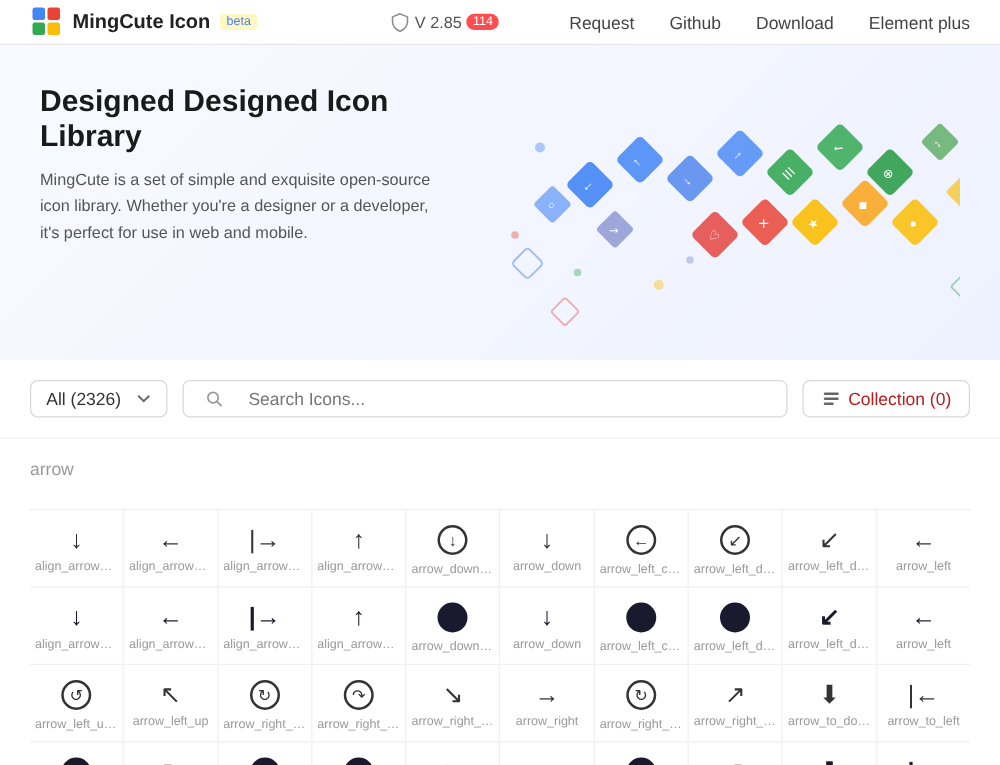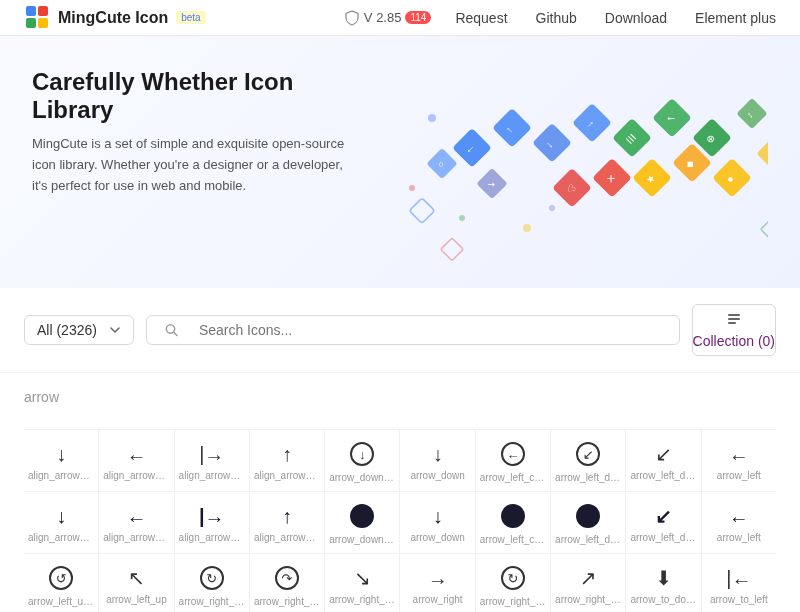--- a/index.html
+++ b/index.html
@@ -9,21 +9,21 @@
     .header {
       display: flex; align-items: center; padding: 0 24px; height: 36px;
       border-bottom: 1px solid #e8e8e8; background: #fff; position: relative; z-index: 10;
     }
     .header-logo { display: flex; align-items: center; gap: 6px; margin-right: auto; }
     .logo-icon { width: 28px; height: 28px; }
     .logo-text { font-size: 16px; font-weight: 600; color: #222; }
     .logo-beta { font-size: 10px; background: #fef9c3; color: #4a7cf7; padding: 1px 5px; border-radius: 3px; margin-left: 2px; }
     .header-version { display: flex; align-items: center; gap: 4px; margin-right: 24px; color: #555; font-size: 13px; }
     .version-badge { background: #ff4d4f; color: #fff; font-size: 10px; padding: 1px 5px; border-radius: 10px; }
-    .header-nav { display: flex; align-items: center; gap: 28px; }
+    .header-nav { display: flex; align-items: center; gap: 28px; margin-left: 32px; }
     .header-nav a { color: #444; text-decoration: none; font-size: 14px; }
 
     
     .hero {
       background: linear-gradient(135deg, #f8faff 0%, #eef2ff 100%);
       padding: 32px 32px 20px 32px;
       display: flex; align-items: flex-start; justify-content: space-between;
       overflow: hidden; position: relative; min-height: 180px;
     }
     .hero-text { max-width: 320px; }
@@ -47,22 +47,22 @@
     .search-bar {
       flex: 1; display: flex; align-items: center; gap: 20px;
       border: 1px solid #d9d9d9; border-radius: 6px; padding: 6px 17px;
       background: #fff;
     }
     .search-bar input {
       border: none; outline: none; font-size: 14px; color: #999; width: 100%;
     }
     .collection-btn {
       display: flex; align-items: center; gap: 6px;
-      border: 1px solid #d9d9d9; border-radius: 6px; padding: 6px 0;
-      cursor: pointer; background: #fff; color: #701a75; white-space: nowrap; flex-direction: column;
+      border: 1px solid #d9d9d9; border-radius: 6px; padding: 6px 14px;
+      cursor: pointer; background: #fff; color: #b91c1c; white-space: nowrap;
     }
 
     
     .icons-section { padding: 16px 24px; }
     .section-label { font-size: 14px; color: #999; margin-bottom: 24px; font-weight: 400; }
     .icon-rows { display: flex; flex-direction: column; gap: 0; }
     .icon-row { display: flex; gap: 0; border-top: 1px solid #f0f0f0; }
     .icon-row:last-child { border-bottom: 1px solid #f0f0f0; }
 
     .icon-cell {
@@ -121,21 +121,21 @@
   <nav class="header-nav">
     <a href="#">Request</a>
     <a href="#">Github</a>
     <a href="#">Download</a>
     <a href="#">Element plus</a>
   </nav>
 </header>
 
 <section class="hero">
   <div class="hero-text">
-    <h1 class="hero-title">Carefully Whether Icon Library</h1>
+    <h1 class="hero-title">Designed Designed Icon Library</h1>
     <p class="hero-desc">MingCute is a set of simple and exquisite open-source icon library. Whether you're a designer or a developer, it's perfect for use in web and mobile.</p>
   </div>
 
   <div class="iso-grid">
     <svg width="480" height="200" viewBox="0 0 480 200">
 
       <g transform="translate(120,60) rotate(45)">
         <rect x="0" y="0" width="28" height="28" rx="4" fill="#4285f4" opacity="0.9"></rect>
         <text x="14" y="19" text-anchor="middle" fill="white" font-size="11">↓</text>
       </g>

